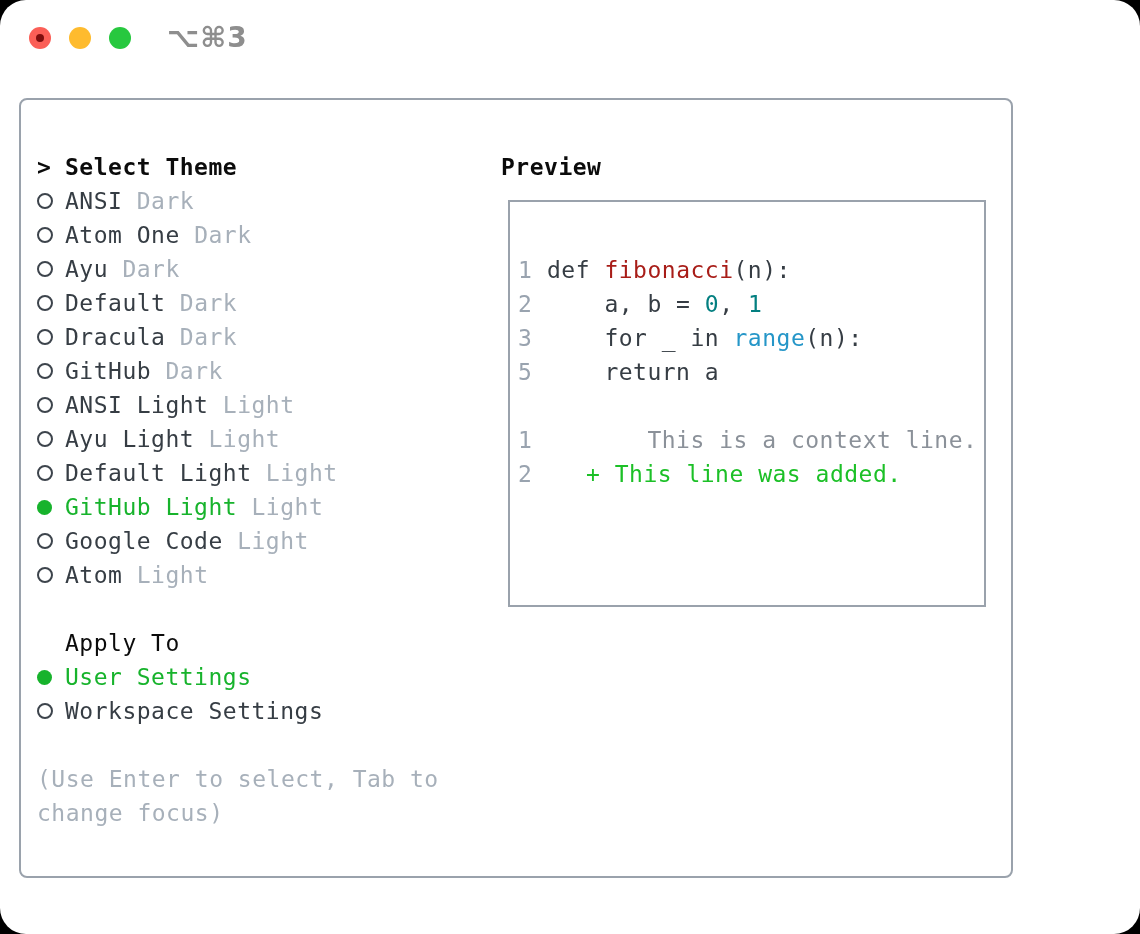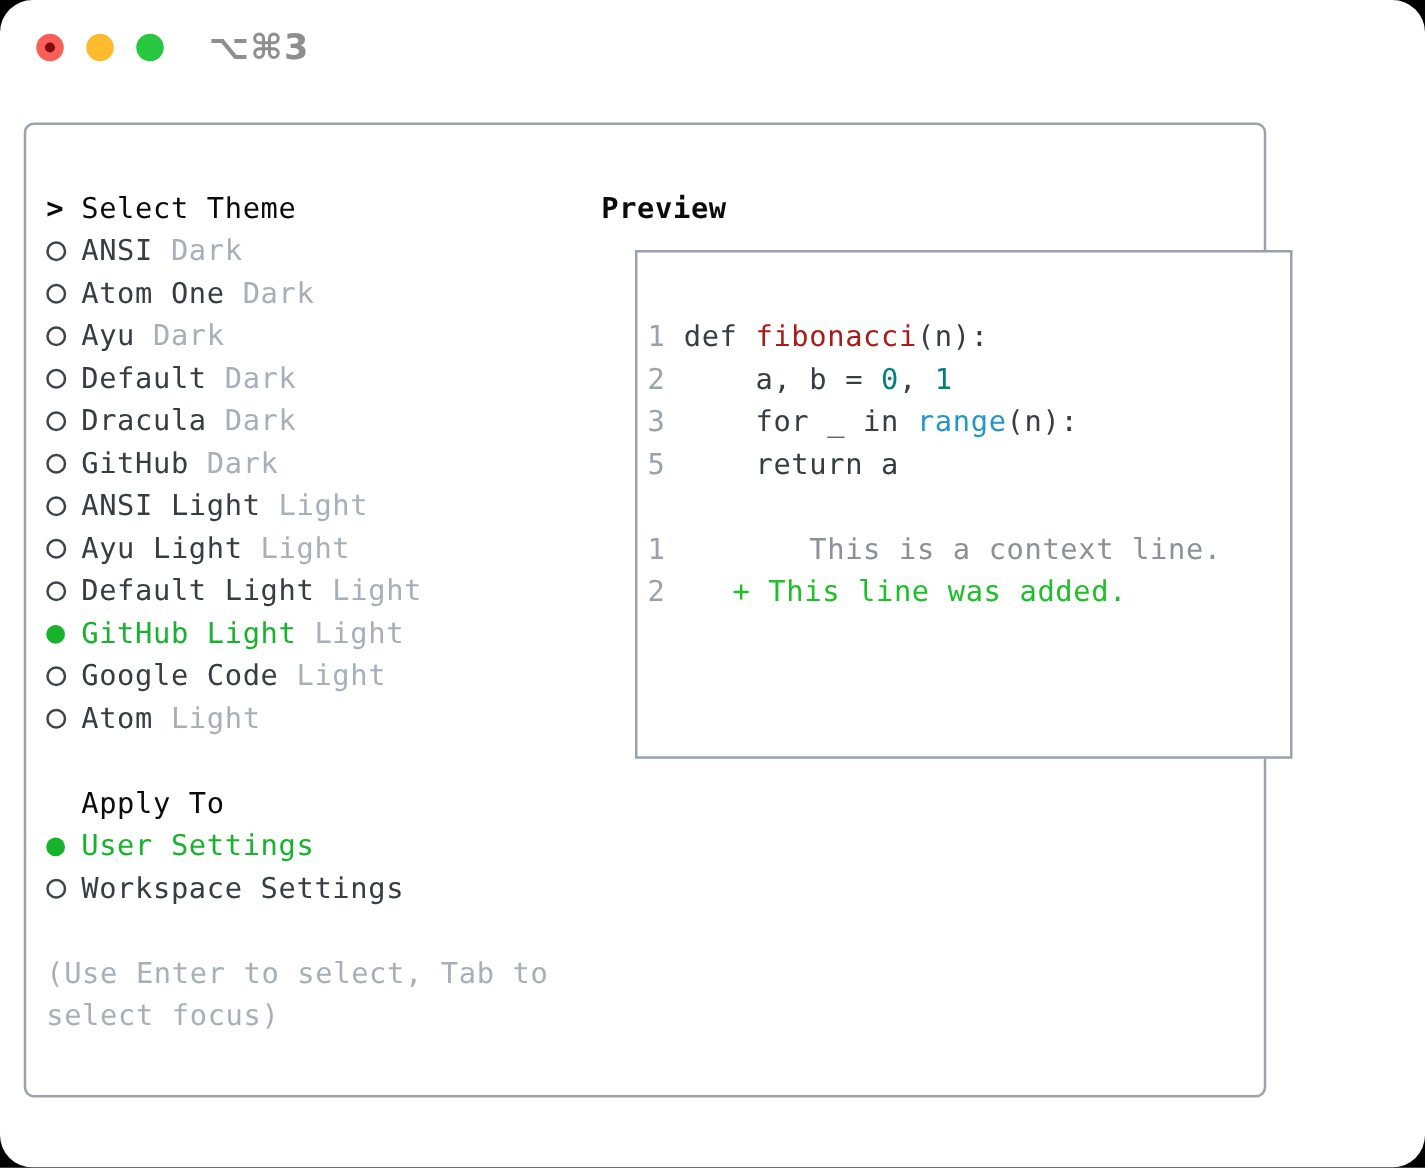--- a/index.html
+++ b/index.html
@@ -24,31 +24,31 @@
     position:absolute;left:19px;top:98px;width:994px;height:780px;
     border:2px solid #9aa2ac;border-radius:8px;box-sizing:border-box;background:#fff;
   }
   
   .left-col{position:absolute;left:16px;top:50px;font-size:23px;letter-spacing:0.5px;color:#363d44;}
   .row{height:34px;line-height:34px;white-space:pre;display:flex;align-items:center;}
   .marker{display:inline-flex;width:28px;align-items:center;flex:0 0 28px;}
   .prompt-char{font-weight:bold;color:#0b0b0b;}
   .ring{width:12px;height:12px;border:2px solid #3d444c;border-radius:50%;}
   .dot{width:15px;height:15px;border-radius:50%;background:#17b32c;}
-  .bold-black{font-weight:normal;color:#0b0b0b;}
+  .bold-black{font-weight:bold;color:#0b0b0b;}
   .black{color:#0b0b0b;}
   .tag{color:#a7b0ba;}
   .sel{color:#17b32c;}
   .hint{color:#a7b0ba;}
   .blank{height:34px;}
   .indent{padding-left:28px;}
   
-  .preview-title{position:absolute;left:460px;top:50px;height:34px;line-height:34px;font-size:23px;letter-spacing:0.5px;font-weight:bold;color:#0b0b0b;}
+  .preview-title{position:absolute;left:480px;top:50px;height:34px;line-height:34px;font-size:23px;letter-spacing:0.5px;font-weight:bold;color:#0b0b0b;}
   .pbox{
-    position:absolute;left:487px;top:100px;width:526px;height:407px;
+    position:absolute;left:487px;top:100px;width:478px;height:407px;
     border:2px solid #9aa2ac;box-sizing:border-box;background:#fff;
     padding:51px 0 0 8px;overflow:hidden;
   }
   .cline{height:34px;line-height:34px;font-size:23px;letter-spacing:0.5px;white-space:pre;}
   .lno{display:inline-block;width:29px;color:#99a3af;}
   .tok-plain{color:#363d44;}
   .tok-title{color:#a81d18;}
   .tok-number{color:#037f80;}
   .tok-builtin{color:#2596c8;}
   .tok-context{color:#8b9199;}
@@ -91,21 +91,21 @@
       </div>
       <div id="apply-rows">
           <div class="row"><span class="marker"><span class="dot"></span></span><span class="sel">User Settings</span></div>
           <div class="row"><span class="marker"><span class="ring"></span></span><span class="">Workspace Settings</span></div>
         </div>
       <div class="blank"></div>
       <div class="row">
         <span class="hint">(Use Enter to select, Tab to</span>
       </div>
       <div class="row">
-        <span class="hint">select focus)</span>
+        <span class="hint">change focus)</span>
       </div>
     </div>
 
     <div class="preview-title">Preview</div>
     <div class="pbox">
       <div id="code-block">
           <div class="cline"><span class="lno">1</span><span class="tok-plain">def </span><span class="tok-title">fibonacci</span><span class="tok-plain">(n):</span></div>
           <div class="cline"><span class="lno">2</span><span class="tok-plain">    a, b = </span><span class="tok-number">0</span><span class="tok-plain">, </span><span class="tok-number">1</span></div>
           <div class="cline"><span class="lno">3</span><span class="tok-plain">    for _ in </span><span class="tok-builtin">range</span><span class="tok-plain">(n):</span></div>
           <div class="cline"><span class="lno">5</span><span class="tok-plain">    return a</span></div>

